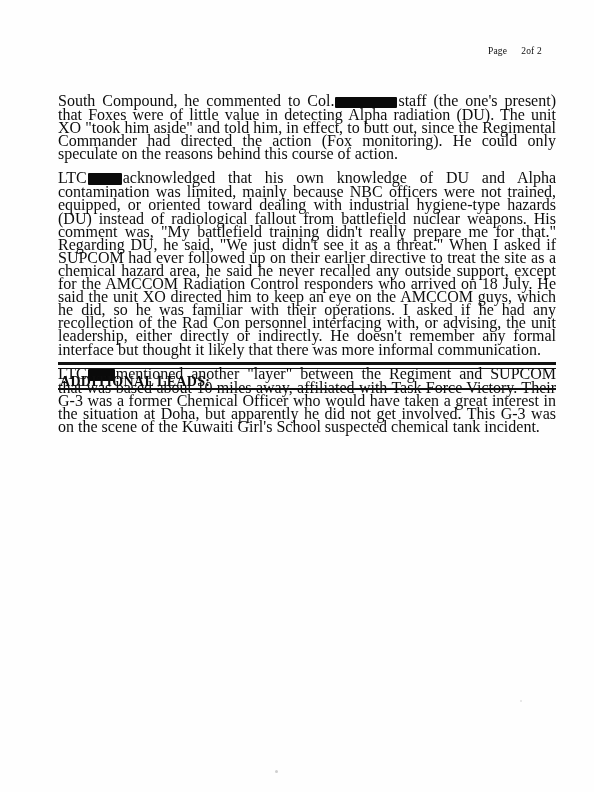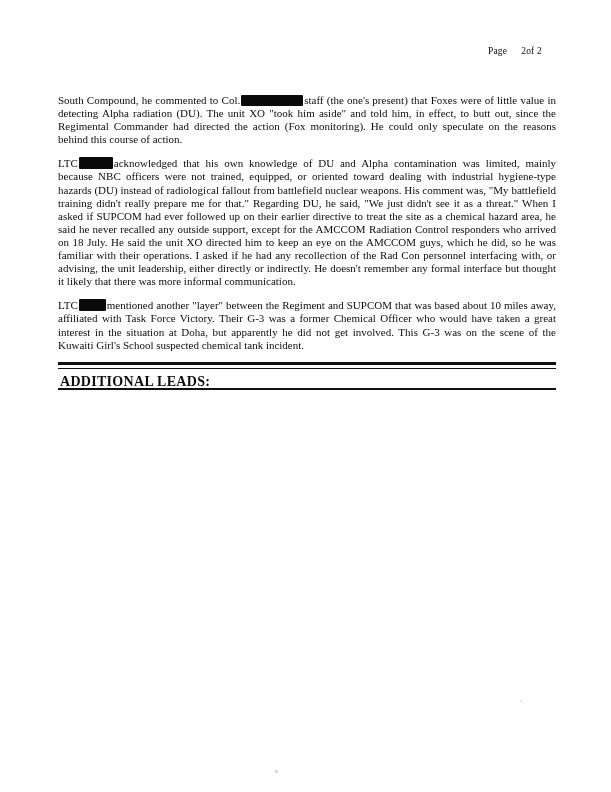--- a/index.html
+++ b/index.html
@@ -31,21 +31,21 @@
     white-space: nowrap;
   }
   .page-header .lbl { margin-right: 14px; }
   .body-area {
     position: absolute;
     top: 94px;
     left: 58px;
     width: 498px;
   }
   .para {
-    font-size: 11px;
+    font-size: 16px;
     line-height: 13.1px;
     text-align: justify;
     margin: 0 0 11px 0;
     position: relative;
     text-indent: 0;
   }
   .para.p2 { margin-bottom: 11px; }
   .redaction {
     display: inline-block;
     background: #0a0a0a;

